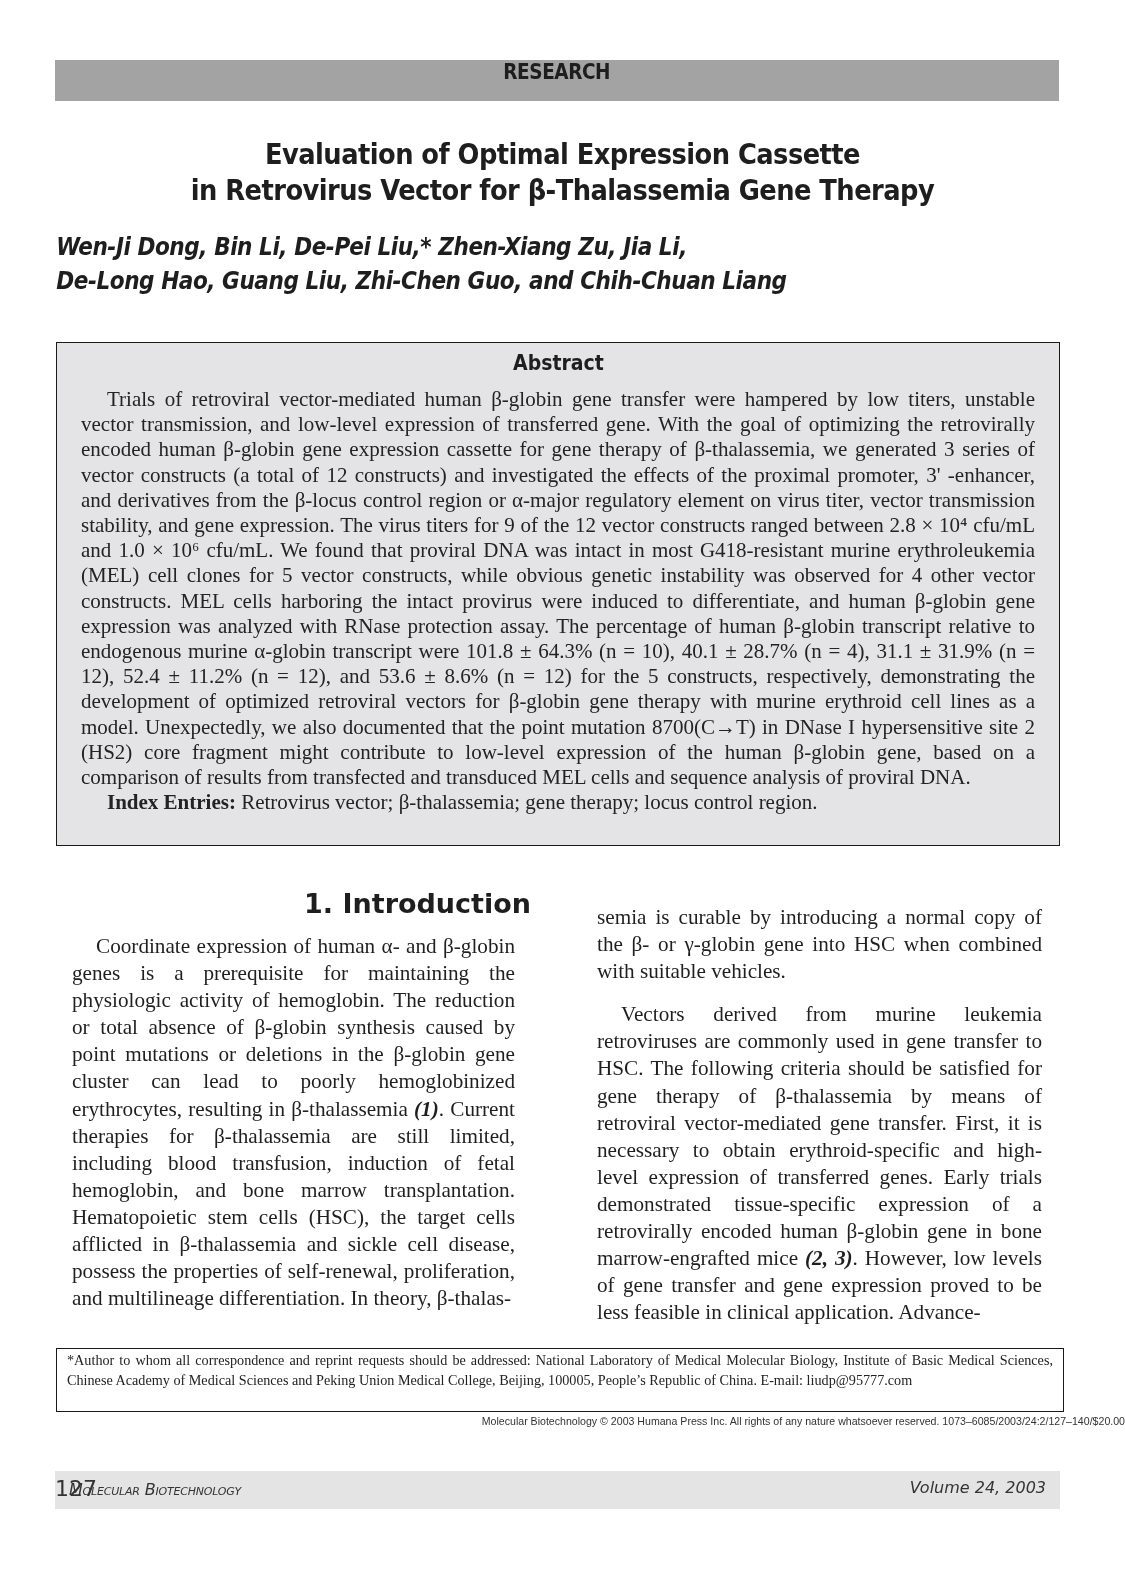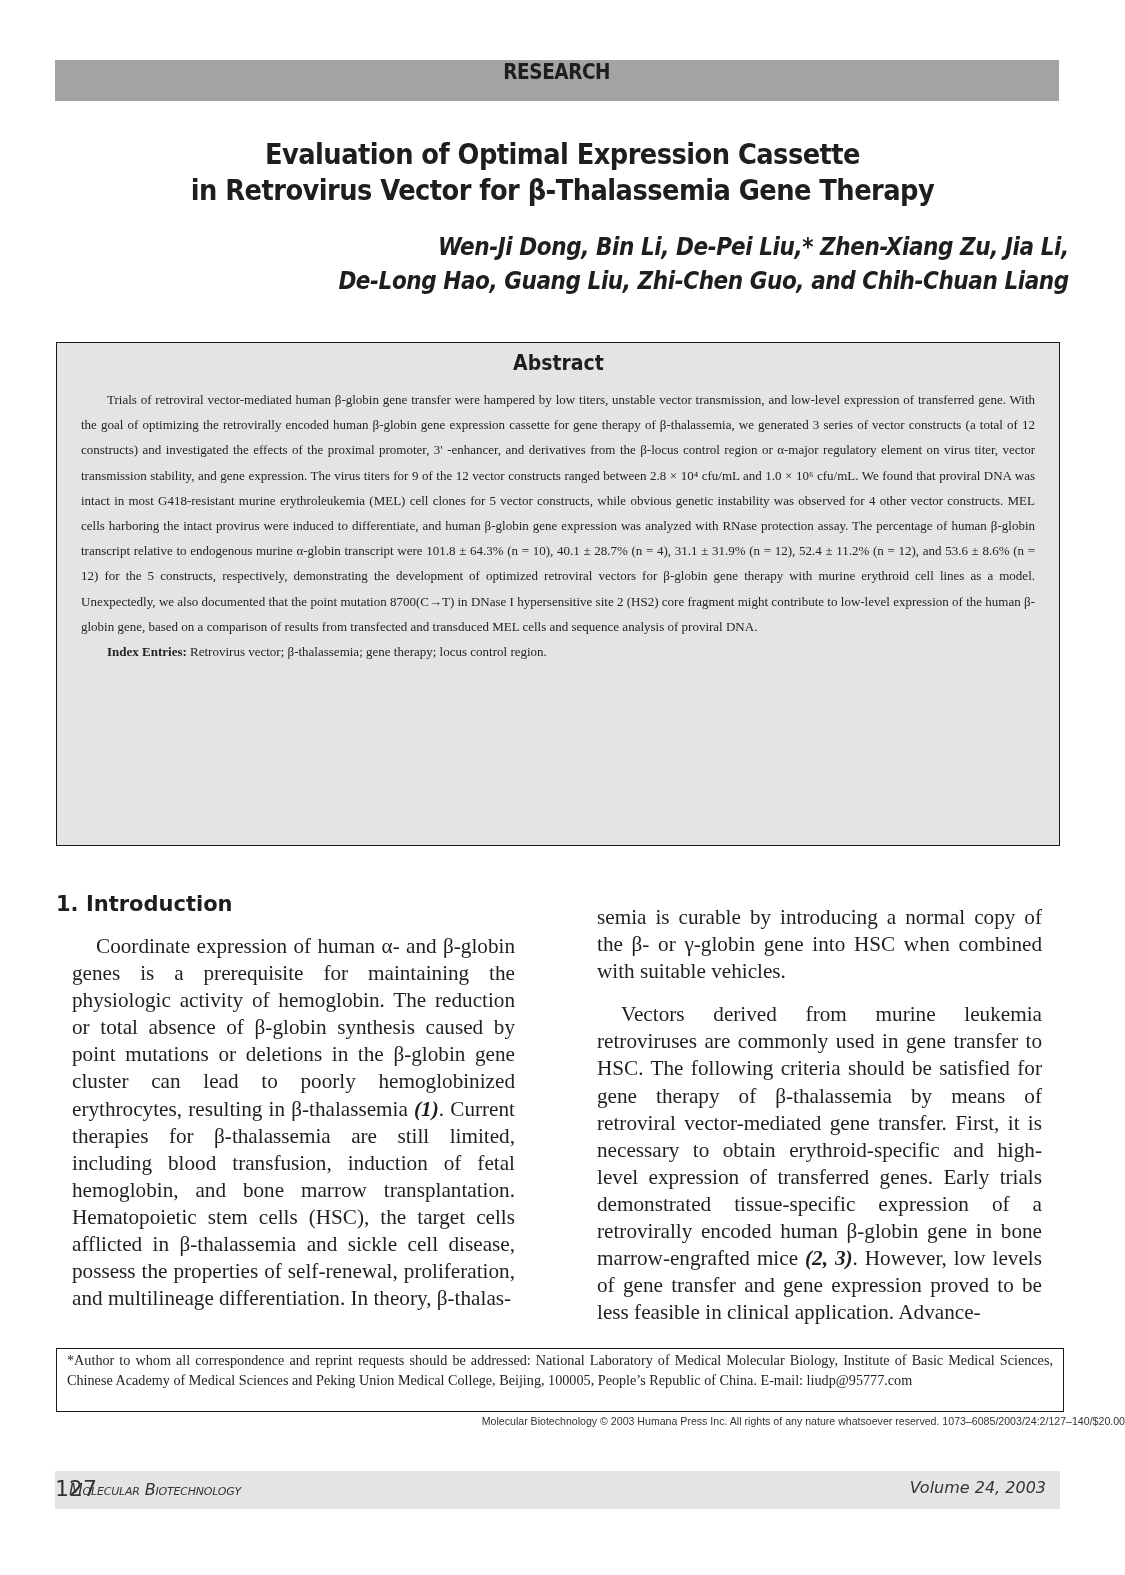--- a/index.html
+++ b/index.html
@@ -46,21 +46,21 @@
       line-height: 36px;
       color: #1e1e1e;
       letter-spacing: -0.6px;
     }
     .title div { transform: scaleX(0.92); }
     .authors {
       position: absolute;
       left: 0;
       top: 230px;
       width: 1125px;
-      text-align: right;
+      text-align: left;
       font-family: "DejaVu Sans", sans-serif;
       font-style: italic;
       font-weight: bold;
       font-size: 24px;
       line-height: 34px;
       color: #1e1e1e;
       letter-spacing: -0.5px;
     }
     .authors div { transform: scaleX(0.90); }
     .abstract-box {
@@ -84,21 +84,21 @@
       font-size: 21px;
       color: #1e1e1e;
     }
     .abstract-heading span { display: inline-block; transform: scaleX(0.9); }
     .abstract-text {
       position: absolute;
       left: 24px;
       top: 44px;
       width: 954px;
       font-family: "Liberation Serif", serif;
-      font-size: 13px;
+      font-size: 21px;
       line-height: 25.2px;
       text-align: justify;
       color: #232323;
     }
     .abstract-text p {
       margin: 0;
       text-indent: 26px;
     }
     .abstract-text .index-entries {
       text-indent: 26px;
@@ -111,24 +111,24 @@
       font-size: 21.2px;
       line-height: 27.1px;
       text-align: justify;
       color: #1f1f1f;
     }
     .col-left { left: 56px; width: 475px; }
     .col-right { left: 581px; width: 477px; }
     .col p { margin: 16px; }
     .col .indent { text-indent: 24px; }
     .intro-heading {
-      text-align: left;
-      font-family: "DejaVu Sans", sans-serif;
-      font-weight: bold;
-      font-size: 21px;
+      text-align: right;
+      font-family: "DejaVu Sans", sans-serif;
+      font-weight: bold;
+      font-size: 27px;
       line-height: 32px;
       margin: 0 0 -3px 0;
       color: #1e1e1e;
     }
     .cite { font-style: italic; font-weight: bold; }
     .footnote-box {
       position: absolute;
       left: 56px;
       top: 1348px;
       width: 1008px;

